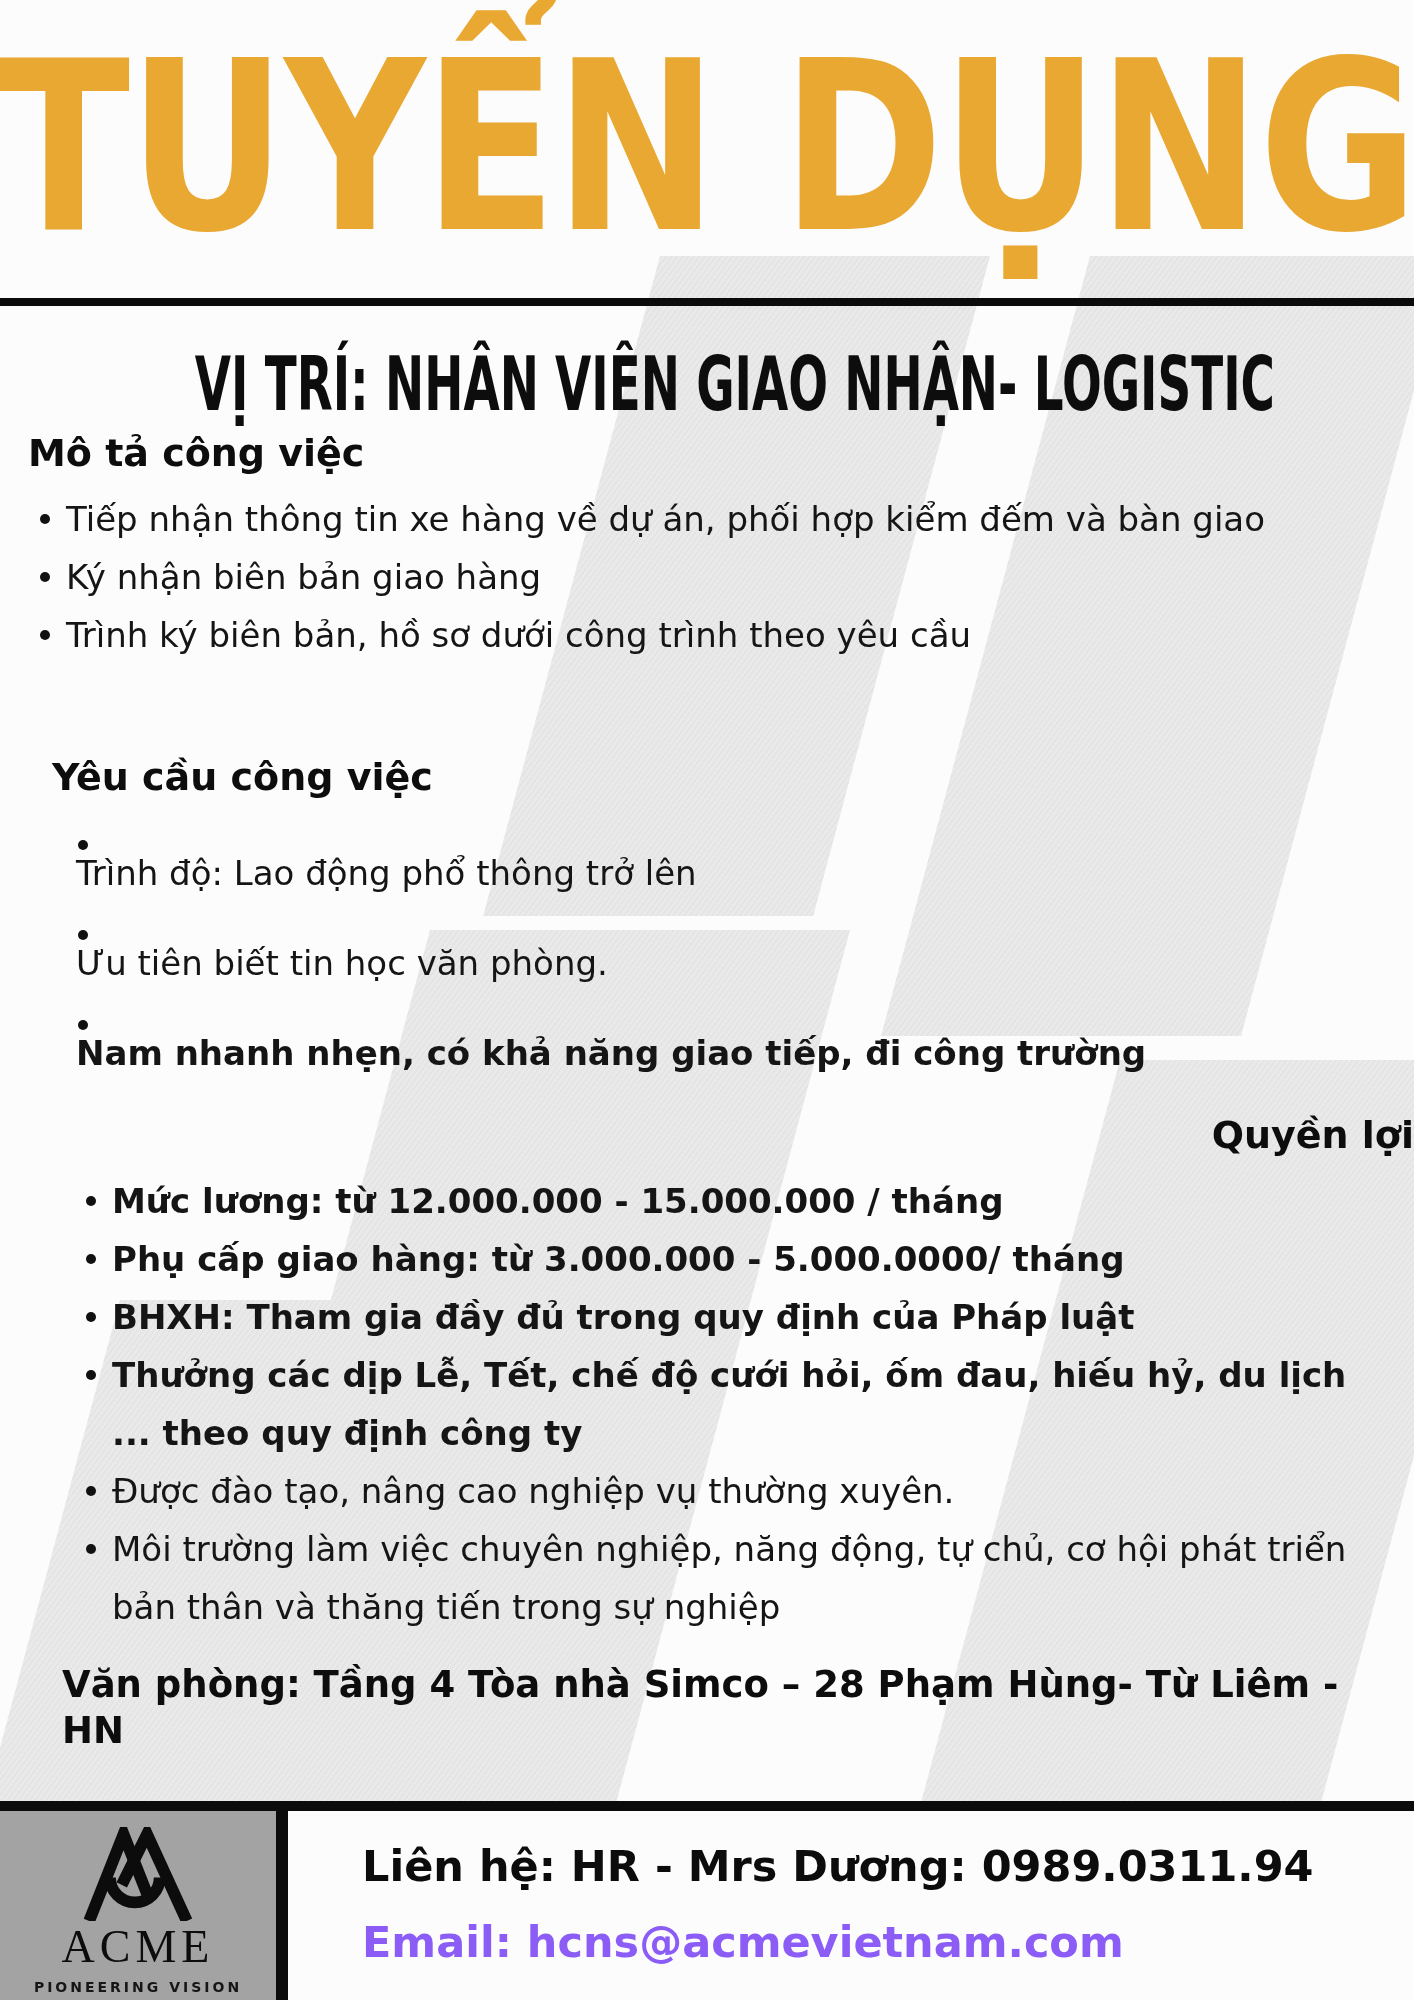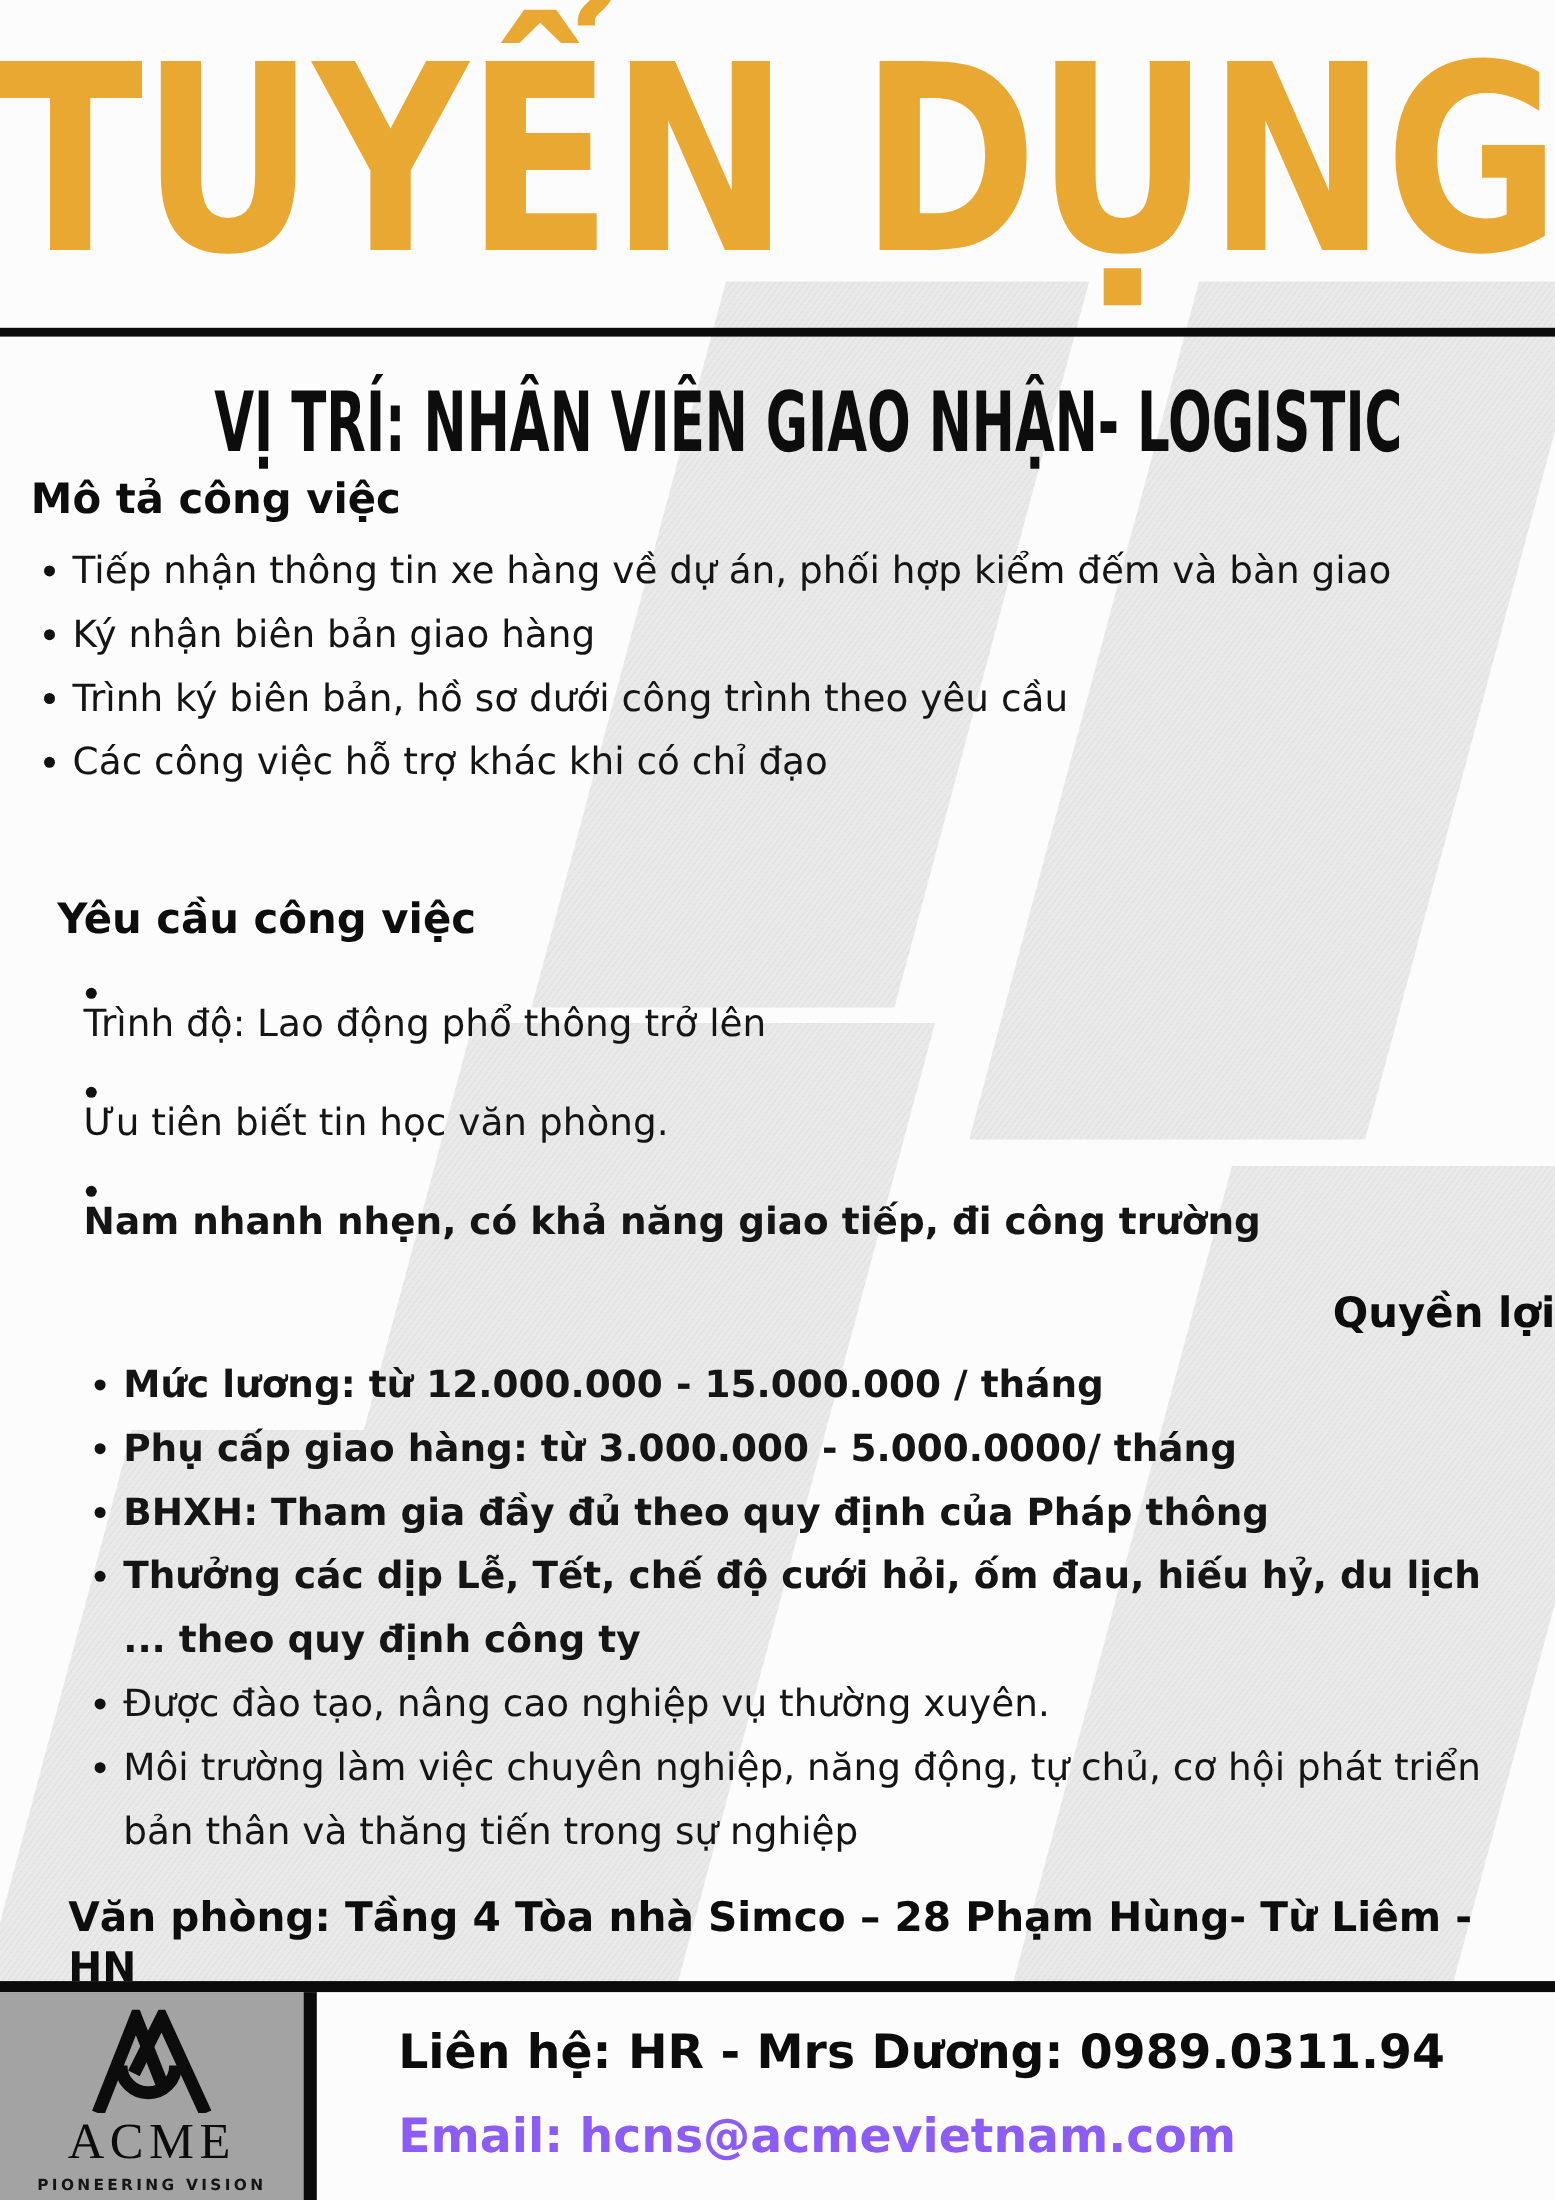--- a/index.html
+++ b/index.html
@@ -164,24 +164,20 @@
           <span class="btext">Tiếp nhận thông tin xe hàng về dự án, phối hợp kiểm đếm và bàn giao</span>
         </li>
         <li>
           <span class="dot"></span>
           <span class="btext">Ký nhận biên bản giao hàng</span>
         </li>
         <li>
           <span class="dot"></span>
           <span class="btext">Trình ký biên bản, hồ sơ dưới công trình theo yêu cầu</span>
         </li>
-        <li>
-          <span class="dot"></span>
-          <span class="btext">Các công việc hỗ trợ khác khi có chỉ đạo</span>
-        </li>
       </ul>
 
       <h2 class="sec-heading h-req">Yêu cầu công việc</h2>
       <ul class="blist l-req">
         <li>
           <span class="dot"></span>
           <span class="btext">Trình độ: Lao động phổ thông trở lên</span>
         </li>
         <li>
           <span class="dot"></span>
@@ -198,21 +194,21 @@
         <li class="bold">
           <span class="dot"></span>
           <span class="btext">Mức lương: từ 12.000.000 - 15.000.000 / tháng</span>
         </li>
         <li class="bold">
           <span class="dot"></span>
           <span class="btext">Phụ cấp giao hàng: từ 3.000.000 - 5.000.0000/ tháng</span>
         </li>
         <li class="bold">
           <span class="dot"></span>
-          <span class="btext">BHXH: Tham gia đầy đủ theo quy định của Pháp thông</span>
+          <span class="btext">BHXH: Tham gia đầy đủ trong quy định của Pháp luật</span>
         </li>
         <li class="bold">
           <span class="dot"></span>
           <span class="btext">Thưởng các dịp Lễ, Tết, chế độ cưới hỏi, ốm đau, hiếu hỷ, du lịch</span>
         </li>
         <li class="bold no-bullet">
           <span class="dot"></span>
           <span class="btext">... theo quy định công ty</span>
         </li>
         <li>

